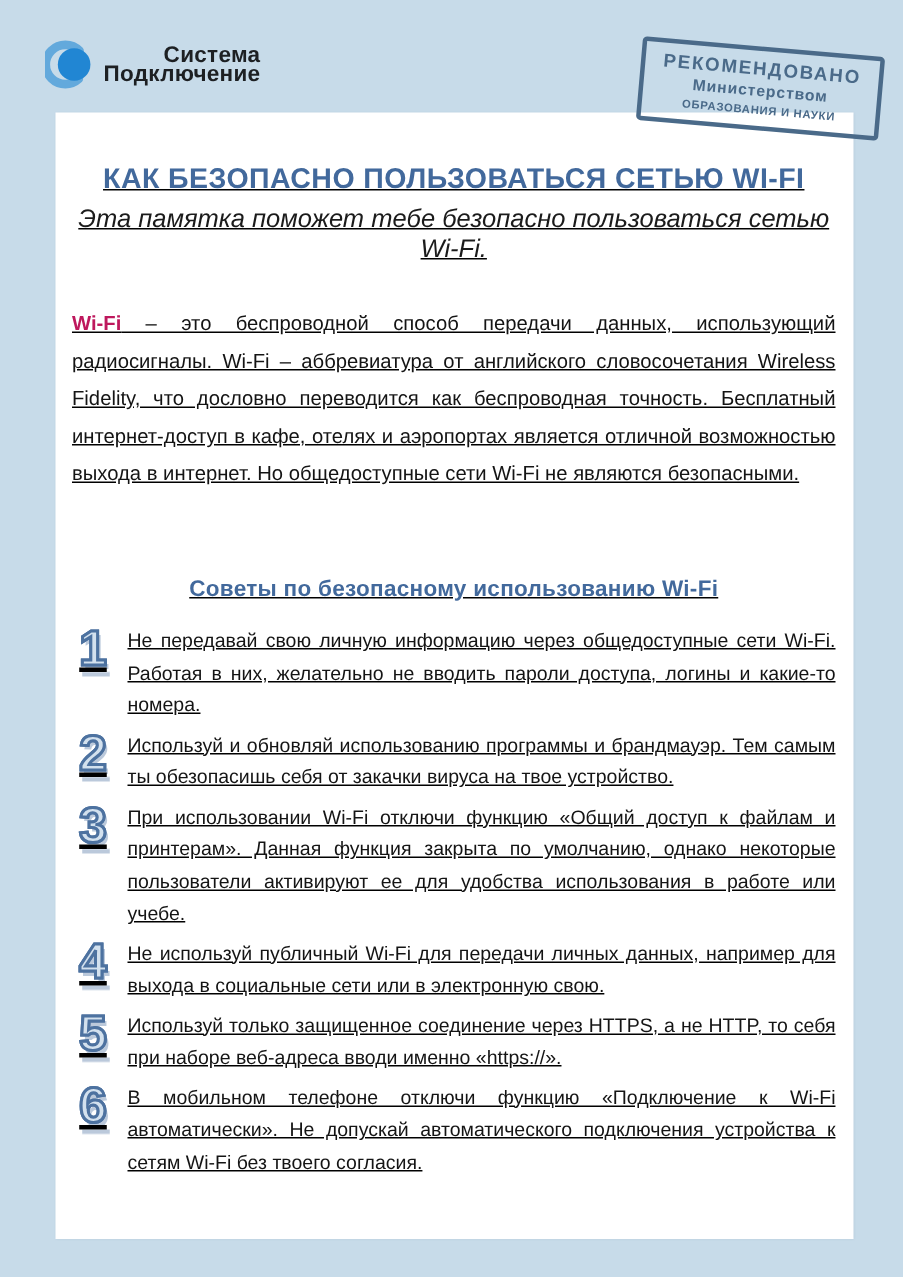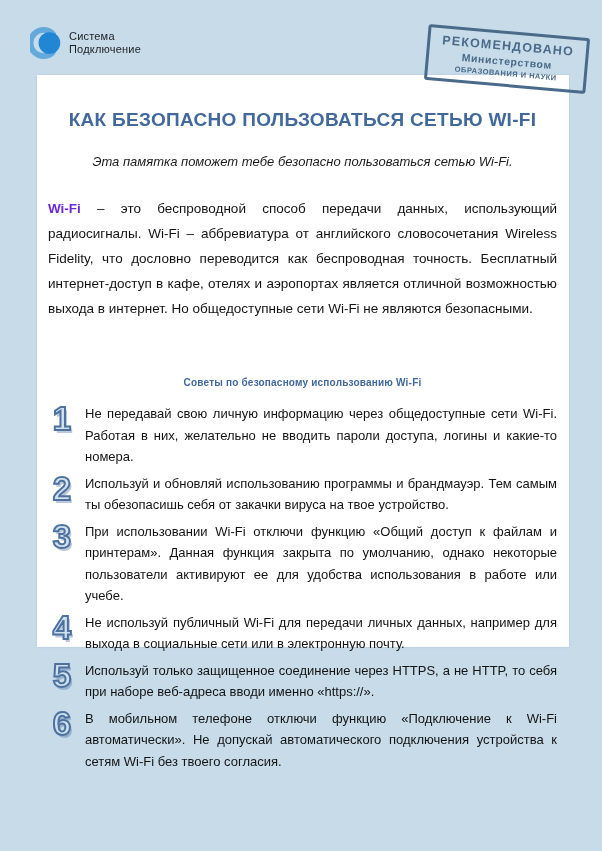--- a/index.html
+++ b/index.html
@@ -6,61 +6,62 @@
   body {
     width:602px; height:851px;
     background:#c7dbe9;
     font-family:"Liberation Sans", sans-serif;
     position:relative;
     overflow:hidden;
   }
 
   
   .logo { position:absolute; left:30px; top:24px; display:flex; align-items:center; gap:6px; }
-  .logo-text { font-size:11px; font-weight:normal; line-height:13.5px; color:#1d2023; letter-spacing:0.2px; }
+  .logo-text { font-size:15px; font-weight:bold; line-height:13.5px; color:#1d2023; letter-spacing:0.2px;text-align:right; }
 
   
   .stamp {
     position:absolute; left:426px; top:31px; width:148px;
     border:3px solid #4a6a89; border-radius:3px;
     padding:5px 4px 6px;
     transform:rotate(5deg);
     color:#4a6a89; text-align:center; z-index:2;
     background:transparent;
   }
   .stamp-l1 { font-size:12.5px; font-weight:bold; letter-spacing:1.2px; }
   .stamp-l2 { font-size:10.5px; font-weight:bold; margin-top:2px; letter-spacing:0.6px; }
   .stamp-l3 { font-size:7.5px;  font-weight:bold; margin-top:2px; letter-spacing:0.5px; }
 
   
   .card {
-    position:absolute; left:37px; top:75px; width:532px; height:572px;
+    position:absolute; left:37px; top:75px; width:532px; height:751px;
     background:#ffffff; box-sizing:border-box;
     padding:34px 12px 0 11px;
     box-shadow:0 0 2px rgba(60,90,120,0.15);
+    text-decoration:underline;
   }
 
   .title {
     margin:0; text-align:center;
     font-size:19px; font-weight:bold; color:#42699c; letter-spacing:0.3px;
   }
   .subtitle {
-    margin:23px 0 0; text-align:center;
-    font-style:italic; font-size:13px; color:#1b1b1b;
+    margin:5px 0 0; text-align:center;
+    font-style:italic; font-size:17px; color:#1b1b1b;
   }
   .intro {
     margin:27px 0 0;
     font-size:13.5px; line-height:25px;
     text-align:justify; color:#141414;
   }
-  .intro .lead { font-weight:bold; color:#6d28d9; }
+  .intro .lead { font-weight:bold; color:#be185d; }
 
   .tips-heading {
     margin:56px 0 0; text-align:center;
-    font-size:10px; font-weight:bold; color:#42699c; letter-spacing:0.2px;
+    font-size:15px; font-weight:bold; color:#42699c; letter-spacing:0.2px;
   }
 
   .tips { margin-top:15px; }
   .tip { display:flex; gap:9px; margin-bottom:5px; align-items:flex-start; }
   .tip-num {
     flex:0 0 28px; text-align:center;
     font-size:33px; font-weight:bold; line-height:37px;
     color:#d3e1ee;
     -webkit-text-stroke:2px #4d72a0;
     text-shadow:2px 3px 0 rgba(77,114,160,0.38);
@@ -115,21 +116,21 @@
         <p class="tip-text">Используй и обновляй использованию программы и брандмауэр. Тем самым ты обезопасишь себя от закачки вируса на твое устройство.</p>
       </div>
 
       <div class="tip">
         <div class="tip-num">3</div>
         <p class="tip-text">При использовании Wi-Fi отключи функцию «Общий доступ к файлам и принтерам». Данная функция закрыта по умолчанию, однако некоторые пользователи активируют ее для удобства использования в работе или учебе.</p>
       </div>
 
       <div class="tip">
         <div class="tip-num">4</div>
-        <p class="tip-text">Не используй публичный Wi-Fi для передачи личных данных, например для выхода в социальные сети или в электронную почту.</p>
+        <p class="tip-text">Не используй публичный Wi-Fi для передачи личных данных, например для выхода в социальные сети или в электронную свою.</p>
       </div>
 
       <div class="tip">
         <div class="tip-num">5</div>
         <p class="tip-text">Используй только защищенное соединение через HTTPS, а не HTTP, то себя при наборе веб-адреса вводи именно «https://».</p>
       </div>
 
       <div class="tip">
         <div class="tip-num">6</div>
         <p class="tip-text">В мобильном телефоне отключи функцию «Подключение к Wi-Fi автоматически». Не допускай автоматического подключения устройства к сетям Wi-Fi без твоего согласия.</p>

